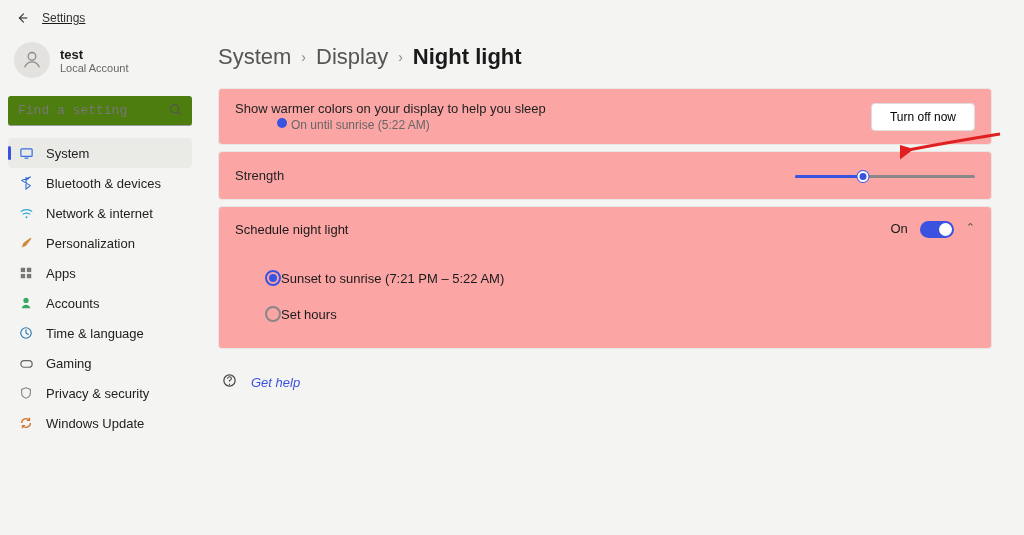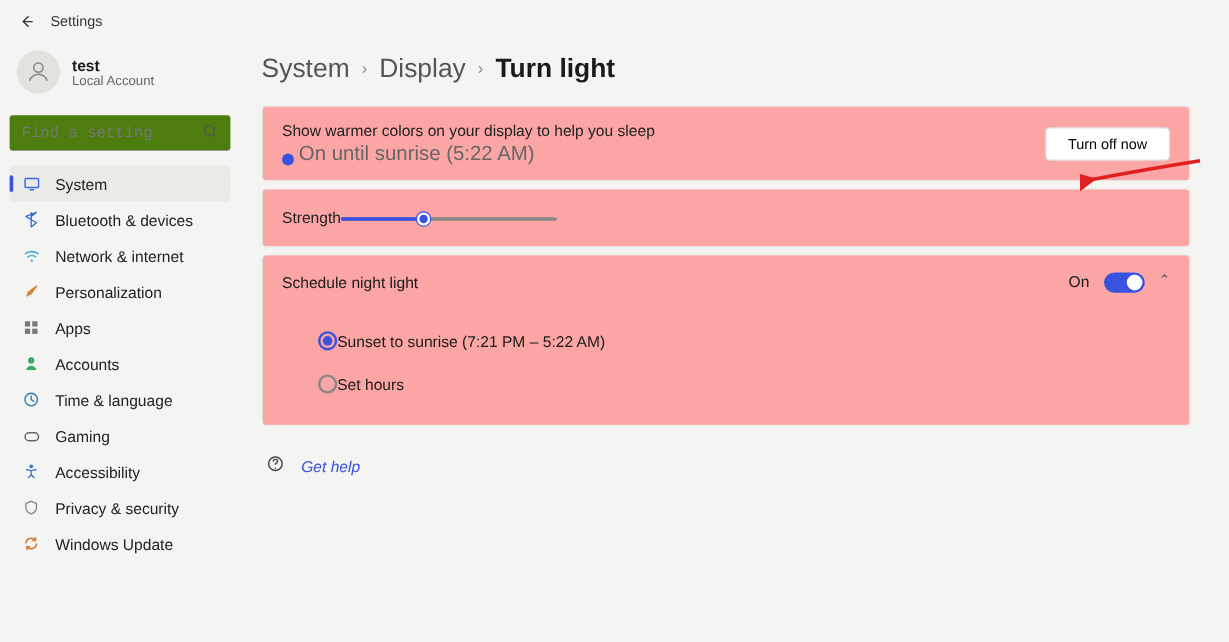--- a/index.html
+++ b/index.html
@@ -1,18 +1,18 @@
 <!DOCTYPE html>
 <html><head>
   <meta charset="utf-8">
   <style>
     * { margin: 0; padding: 0; box-sizing: border-box; font-family: "Segoe UI", -apple-system, sans-serif; }
     body { background: #f4f4f2; width: 1024px; height: 535px; overflow: hidden; font-size: 13px; color: #1a1a1a; }
     
-    .topbar { display: flex; align-items: center; padding: 10px 14px; gap: 12px; }
+    .topbar { display: flex; align-items: center; padding: 10px 14px; gap: 12px; text-decoration: underline; }
     .back { width: 16px; height: 16px; display: flex; align-items: center; justify-content: center; cursor: pointer; }
     .app-title { font-size: 12px; color: #333; }
     
     .layout { display: flex; }
     .sidebar { width: 200px; padding: 0 8px; }
     
     .account { display: flex; align-items: center; gap: 10px; padding: 6px 6px 14px 6px; }
     .avatar { width: 36px; height: 36px; border-radius: 50%; background: #e3e2df; display: flex; align-items: center; justify-content: center; }
     .acct-name { font-size: 13px; font-weight: 600; }
     .acct-sub { font-size: 11px; color: #666; }
@@ -30,25 +30,25 @@
     
     .main { flex: 1; padding: 8px 32px 0 18px; }
     .crumbs { display: flex; align-items: center; gap: 10px; font-size: 22px; margin-bottom: 18px; }
     .crumbs .faded { color: #555; font-weight: 400; }
     .crumbs .chev { color: #888; font-size: 14px; }
     .crumbs .current { font-weight: 600; }
     
     .card { background: #fca5a5; border: 1px solid #e9e7e3; border-radius: 4px; margin-bottom: 6px; }
     .card-row { display: flex; align-items: center; justify-content: space-between; padding: 12px 16px; }
     .desc { font-size: 13px; color: #222; }
-    .status-line { font-size: 17px; color: #666; display: flex; align-items: flex-end; gap: 4px; margin-top: 2px; }
+    .status-line { font-size: 12px; color: #666; display: flex; align-items: flex-start; gap: 4px; margin-top: 2px; margin-left: 42px; }
     .status-dot { width: 10px; height: 10px; border-radius: 50%; background: #3a52e0; display: inline-block; }
     .btn { padding: 6px 18px; border: 1px solid #ddd; background: #fff; border-radius: 4px; font-size: 12px; cursor: pointer; }
     
-    .slider-row { padding: 16px 16px; display: flex; align-items: center; }
+    .slider-row { padding: 16px 16px; display: flex; align-items: center; justify-content: space-between; }
     .slider-label { font-size: 13px; color: #222; }
     .slider-wrap { position: relative; width: 180px; height: 12px; }
     .slider-track { position: absolute; top: 5px; left: 0; right: 0; height: 3px; background: #888; border-radius: 2px; }
     .slider-fill { position: absolute; top: 5px; left: 0; height: 3px; background: #3a52e0; border-radius: 2px; width: 38%; }
     .slider-thumb { position: absolute; top: 1px; left: 38%; transform: translateX(-50%); width: 11px; height: 11px; border-radius: 50%; background: #3a52e0; border: 2px solid #fff; box-shadow: 0 0 0 1px #3a52e0; }
     
     .exp-row { display: flex; align-items: center; justify-content: space-between; padding: 14px 16px; }
     .exp-right { display: flex; align-items: flex-start; gap: 12px; font-size: 13px; }
     .toggle { width: 34px; height: 17px; border-radius: 10px; background: #3a52e0; position: relative; cursor: pointer; }
     .toggle::after { content: ""; position: absolute; right: 2px; top: 2px; width: 13px; height: 13px; border-radius: 50%; background: #fff; }
@@ -172,29 +172,20 @@
         <span class="ic">
             <svg width="15" height="15" viewBox="0 0 16 16">
               <rect x="2" y="5" width="12" height="7" rx="3.5" stroke="#666" stroke-width="1.3" fill="none"></rect>
             </svg>
           </span>
         <span>Gaming</span>
       </li>
       <li>
         <span class="ic">
             <svg width="14" height="14" viewBox="0 0 16 16">
-              <circle cx="8" cy="3" r="1.8" fill="#3a72d0"></circle>
-              <path d="M3 6l5 1 5-1M8 7v4m-3 3l3-3 3 3" stroke="#3a72d0" stroke-width="1.3" fill="none"></path>
-            </svg>
-          </span>
-        <span>Accessibility</span>
-      </li>
-      <li>
-        <span class="ic">
-            <svg width="14" height="14" viewBox="0 0 16 16">
               <path d="M8 2l5 2v4c0 3-2 5-5 6-3-1-5-3-5-6V4l5-2z" stroke="#888" stroke-width="1.3" fill="none"></path>
             </svg>
           </span>
         <span>Privacy &amp; security</span>
       </li>
       <li>
         <span class="ic">
             <svg width="14" height="14" viewBox="0 0 16 16">
               <path d="M3 8a5 5 0 0 1 9-3M13 8a5 5 0 0 1-9 3" stroke="#d07830" stroke-width="1.5" fill="none"></path>
               <path d="M12 2v3h-3M4 14v-3h3" stroke="#d07830" stroke-width="1.5" fill="none"></path>
@@ -204,21 +195,21 @@
       </li>
     </ul>
   </aside>
 
   <main class="main">
     <div class="crumbs">
       <span class="faded">System</span>
       <span class="chev">›</span>
       <span class="faded">Display</span>
       <span class="chev">›</span>
-      <span class="current">Turn light</span>
+      <span class="current">Night light</span>
     </div>
 
     <div class="card">
       <div class="card-row">
         <div>
           <div class="desc">Show warmer colors on your display to help you sleep</div>
           <div class="status-line">
             <span class="status-dot"></span>
             <span>On until sunrise (5:22 AM)</span>
           </div>

